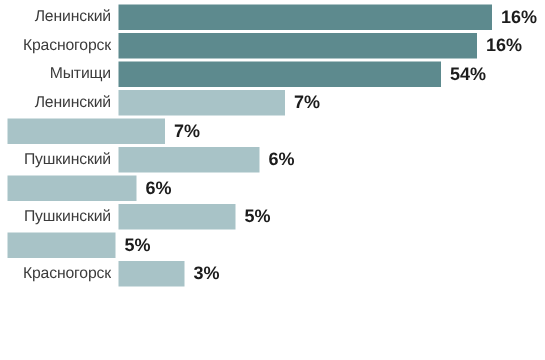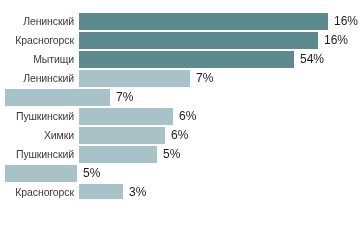--- a/index.html
+++ b/index.html
@@ -12,21 +12,21 @@
     height: 199px;
     font-family: "Liberation Sans", sans-serif;
     overflow: hidden;
   }
   #chart-root {
     position: relative;
     width: 293px;
     height: 199px;
     background: #ffffff;
     box-sizing: border-box;
-    padding-top: 13px;
+    padding-top: 3px;
   }
   .bar-row {
     display: flex;
     align-items: center;
     height: 17px;
     margin-bottom: 2px;
   }
   .cat-label {
     width: 74px;
     flex: 0 0 74px;
@@ -47,21 +47,21 @@
   }
   .bar {
     height: 17px;
     background: #5d8a8e;
   }
   .bar.light {
     background: #a8c3c7;
   }
   .val-label {
     font-size: 12px;
-    font-weight: normal;
+    font-weight: bold;
     color: #1c1c1c;
     margin-left: 6px;
     line-height: 17px;
     white-space: nowrap;
   }
 </style>
 </head>
 <body>
 
 <div id="chart-root">
@@ -101,21 +101,20 @@
         </div>
       </div>
       <div class="bar-row">
         <div class="cat-label">Пушкинский</div>
         <div class="bar-track">
           <div class="bar light" style="width: 94px; background: rgb(168, 195, 199);"></div>
           <div class="val-label">6%</div>
         </div>
       </div>
       <div class="bar-row">
-        <div class="cat-label">Химки</div>
         <div class="bar-track">
           <div class="bar light" style="width: 86px; background: rgb(168, 195, 199);"></div>
           <div class="val-label">6%</div>
         </div>
       </div>
       <div class="bar-row">
         <div class="cat-label">Пушкинский</div>
         <div class="bar-track">
           <div class="bar light" style="width: 78px; background: rgb(168, 195, 199);"></div>
           <div class="val-label">5%</div>

